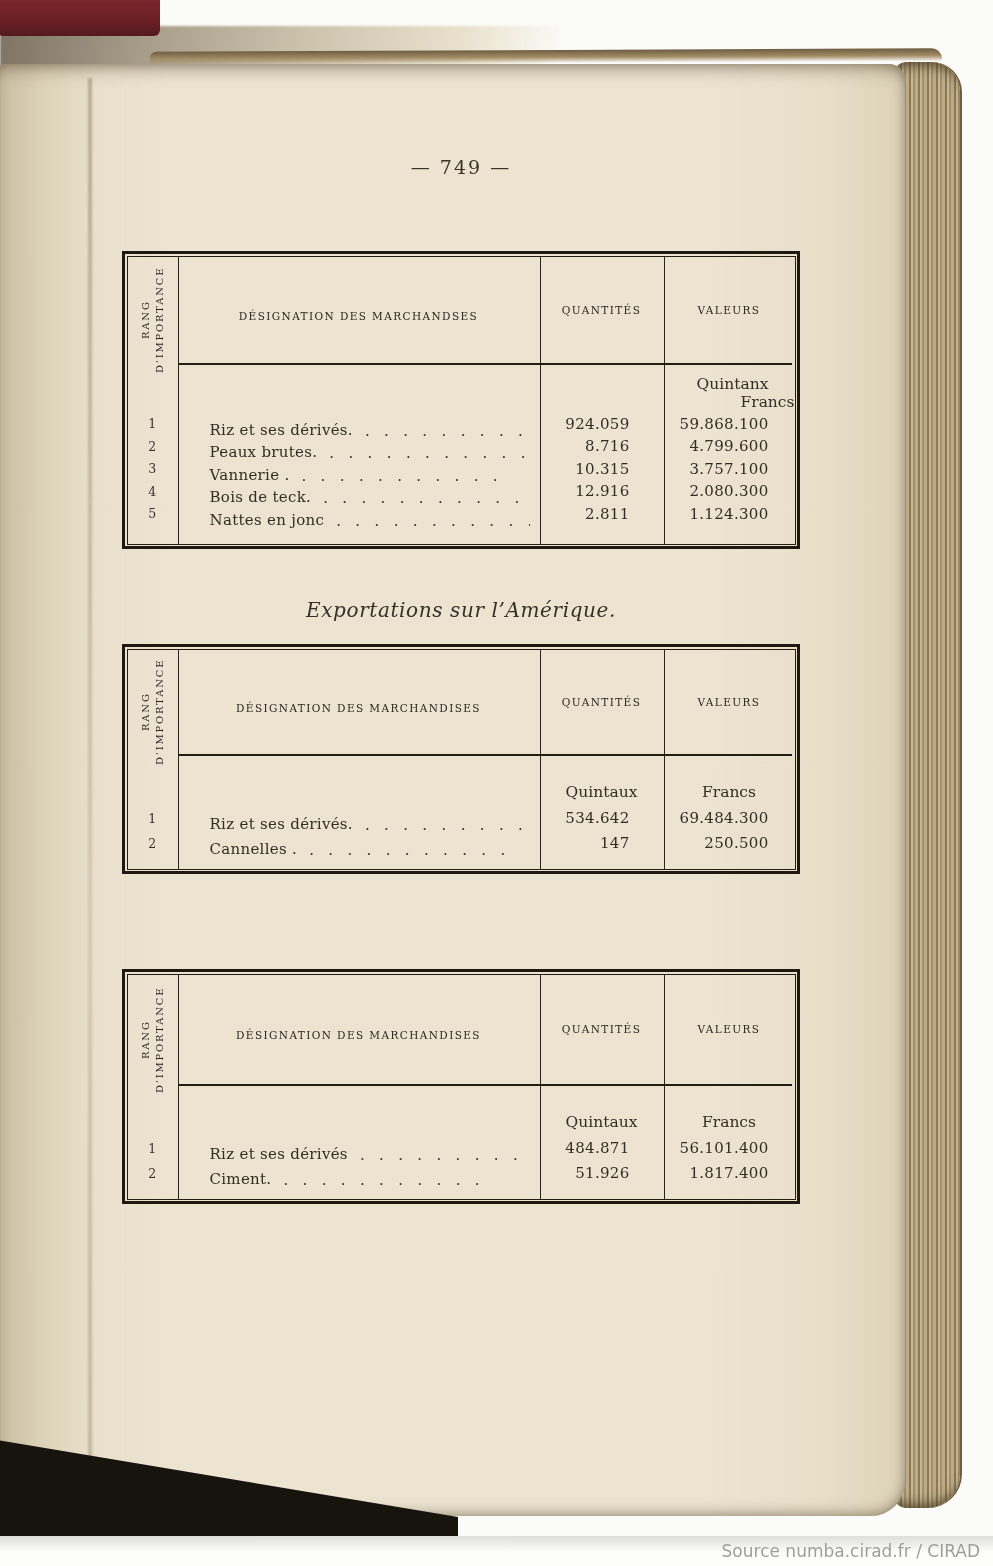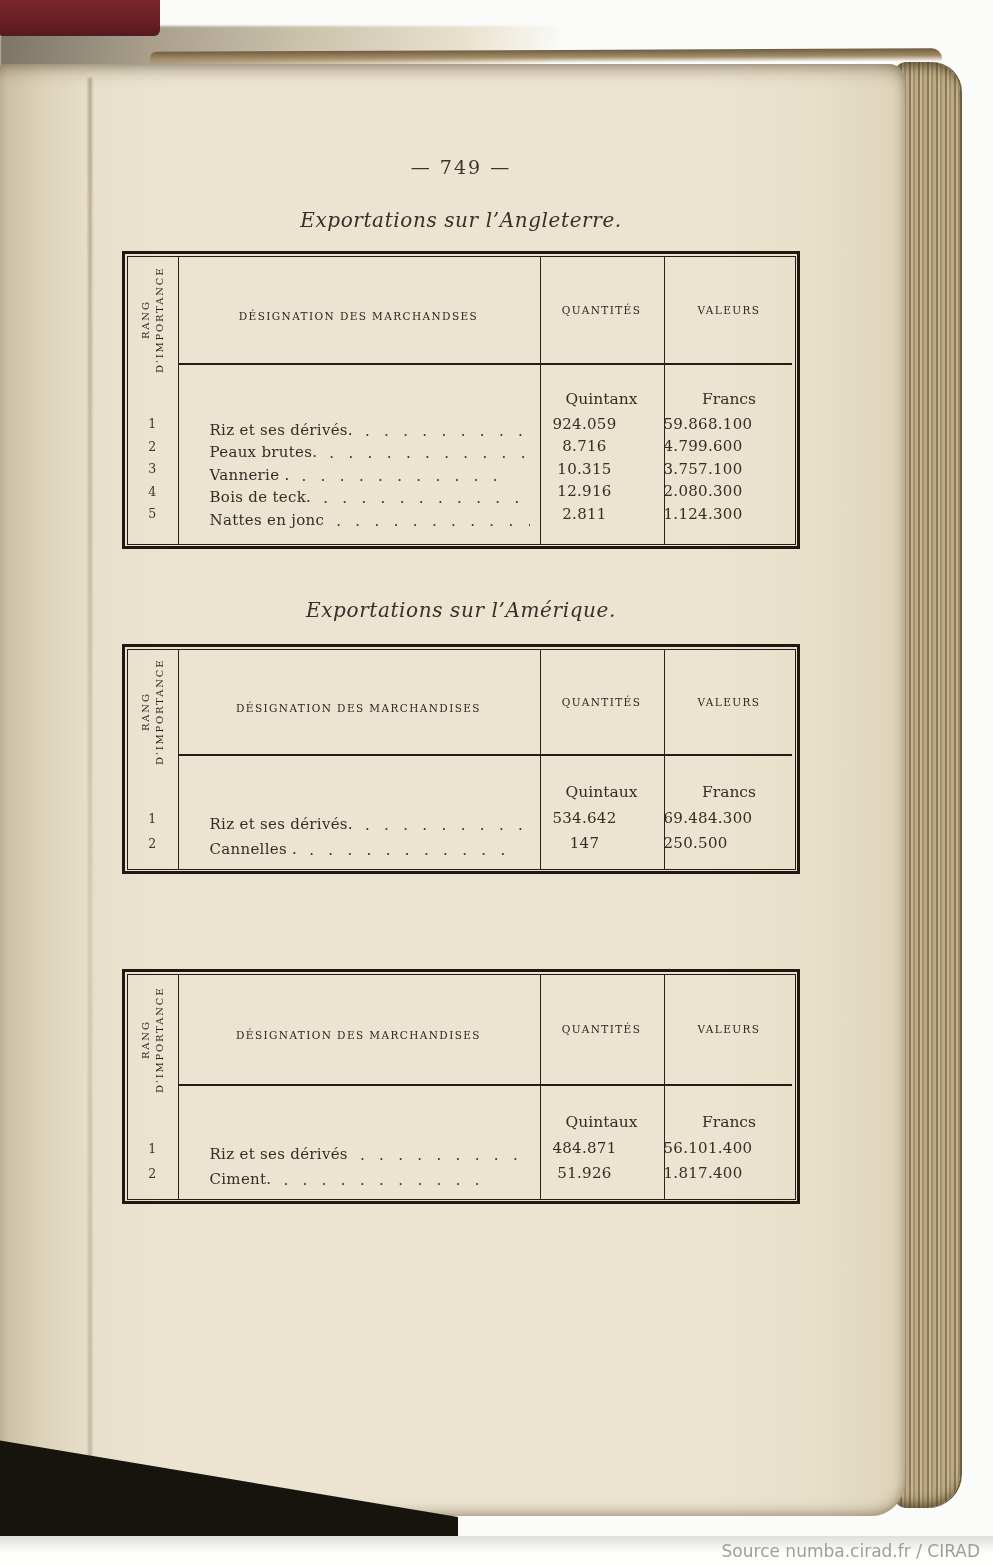--- a/index.html
+++ b/index.html
@@ -87,53 +87,52 @@
   .t-row   { display:flex; align-items:center; font-size:15px; letter-spacing:.3px; color:#332d24; }
 
   .c-rank { width:50px; display:flex; align-items:center; justify-content:center; }
   .c-des  { width:362px;margin-top:12px; }
   .c-qty  { width:124px;text-align:center; }
   .c-val  { flex:1; }
 
   .rnum   { font-size:12.5px; color:#3a332a; }
   .dcell  { display:flex; align-items:center; padding-left:32px; }
   .dots   { flex:1; overflow:hidden; white-space:nowrap; word-spacing:9px; margin:2px 10px 0 12px; color:#3a342a; }
-  .ncell  { padding-right:34px; font-size:15px; }
+  .ncell  { text-align:right; padding-right:34px; font-size:15px; }
   .vcell  { padding-right:26px; }
 </style>
 </head>
 <body>
 
 <div class="scene">
   <div class="top-curl"></div>
   <div class="stack-right"></div>
   <div class="top-rim"></div>
   <div class="red-band"></div>
 
   <div class="page">
     <div class="crease"></div>
     <div class="content">
       <div class="page-number">— 749 —</div>
 
-    <div class="tbl-title" style="top: 144px;">Exportations sur l’Angleterre.</div>
         <div class="t-outer" style="top: 187px; height: 298px;">
           <div class="t-inner">
             <div class="vrule" style="left: 50px;"></div>
             <div class="vrule" style="left: 412px;"></div>
             <div class="vrule" style="left: 536px;"></div>
             <div class="rank-head" style="height: 122px;">RANG
 D’IMPORTANCE</div>
             <div class="t-head" style="height: 106px;">
               <div class="c-rank"></div>
               <div class="c-des hcell">DÉSIGNATION DES MARCHANDSES</div>
               <div class="c-qty hcell">QUANTITÉS</div>
               <div class="c-val hcell">VALEURS</div>
             </div>
             <div class="h-rule" style="top: 106px;"></div>
-            <div class="t-units" style="height: 50px;">
+            <div class="t-units" style="height: 50px; flex-direction: column;">
               <div class="c-rank"></div>
               <div class="c-des"></div>
               <div class="c-qty ucell">Quintanx</div>
               <div class="c-val ucell">Francs</div>
             </div>
             <div class="t-row" style="height: 22.5px;">
               <div class="c-rank rnum">1</div>
               <div class="c-des dcell">
                 <span class="dname">Riz et ses dérivés.</span>
                 <span class="dots">. . . . . . . . . . .</span>

